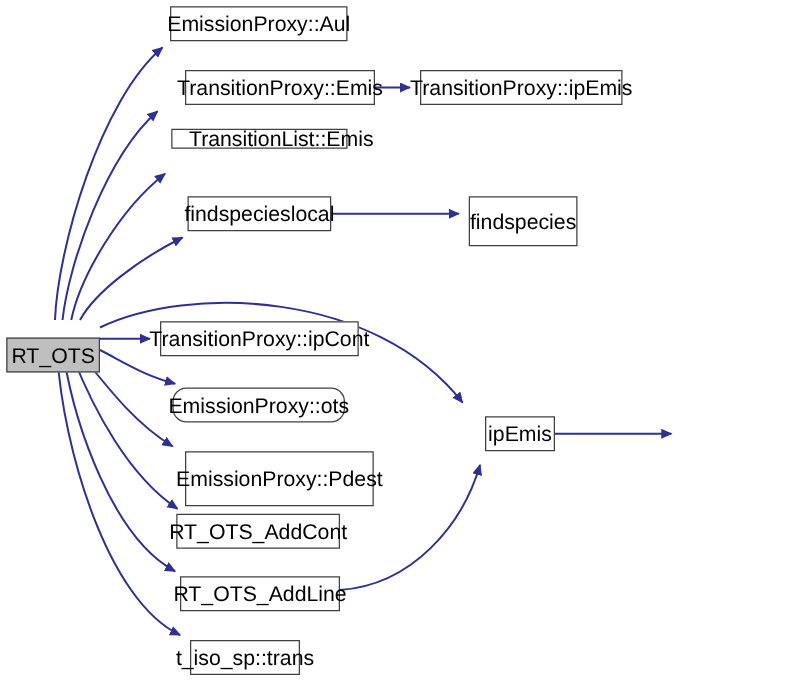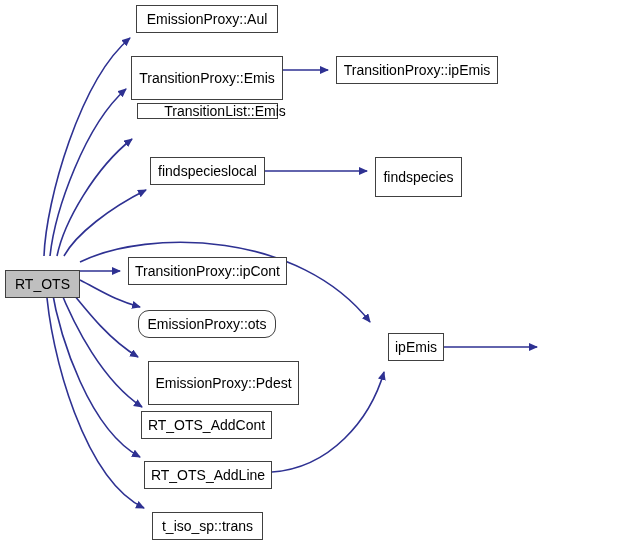--- a/index.html
+++ b/index.html
@@ -23,21 +23,21 @@
     width: 640px;
     height: 544px;
     pointer-events: none;
   }
   .node {
     position: absolute;
     box-sizing: border-box;
     border: 1px solid #404040;
     background: #ffffff;
     color: #000000;
-    font-size: 14px;
+    font-size: 17px;
     line-height: 1;
     display: flex;
     align-items: center;
     justify-content: center;
     white-space: nowrap;
     letter-spacing: 0px;
     z-index: 2;
   }
   .node.root {
     background: #bfbfbf;
@@ -82,26 +82,26 @@
 
     <path d="M 265,171 L 367,171" fill="none" stroke="#2e3192" stroke-width="1.6" marker-end="url(#arrow)"></path>
 
     <path d="M 272,472 C 330,468 370,420 384,372" fill="none" stroke="#2e3192" stroke-width="1.6" marker-end="url(#arrow)"></path>
 
     <path d="M 444,347 L 537,347" fill="none" stroke="#2e3192" stroke-width="1.6" marker-end="url(#arrow)"></path>
   </svg>
 
   <div class="node root" style="left:5px;   top:270px; width:75px;  height:28px;">RT_OTS</div>
   <div class="node" style="left:136px; top:5px;   width:142px; height:28px;">EmissionProxy::Aul</div>
-  <div class="node" style="left:131px; top:56px;  width:152px; height:44px;">TransitionProxy::Emis</div>
+  <div class="node" style="left:148px; top:56px;  width:152px; height:28px;">TransitionProxy::Emis</div>
   <div class="node" style="left:137px; top:103px; width:141px; height:16px;padding-left:35px;">TransitionList::Emis</div>
   <div class="node" style="left:150px; top:157px; width:115px; height:28px;">findspecieslocal</div>
   <div class="node" style="left:128px; top:257px; width:159px; height:28px;">TransitionProxy::ipCont</div>
   <div class="node" style="left:138px; top:310px; width:138px; height:28px;border-radius:11px;">EmissionProxy::ots</div>
   <div class="node" style="left:148px; top:361px; width:151px; height:44px;">EmissionProxy::Pdest</div>
   <div class="node" style="left:141px; top:411px; width:131px; height:28px;">RT_OTS_AddCont</div>
   <div class="node" style="left:144px; top:461px; width:128px; height:28px;">RT_OTS_AddLine</div>
-  <div class="node" style="left:152px; top:512px; width:111px; height:28px;">t_iso_sp::trans</div>
+  <div class="node" style="left:152px; top:512px; width:88px; height:28px;">t_iso_sp::trans</div>
   <div class="node" style="left:336px; top:56px; width:162px; height:28px;">TransitionProxy::ipEmis</div>
   <div class="node" style="left:375px; top:157px; width:87px;  height:40px;">findspecies</div>
   <div class="node" style="left:388px; top:333px; width:56px;  height:28px;">ipEmis</div>
 
 </div>
 
 </body></html>

